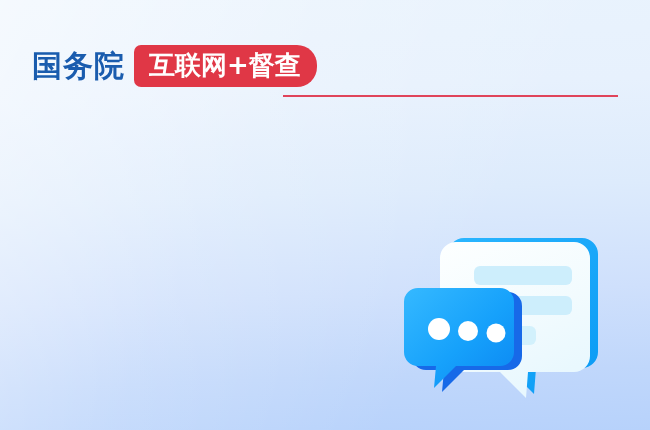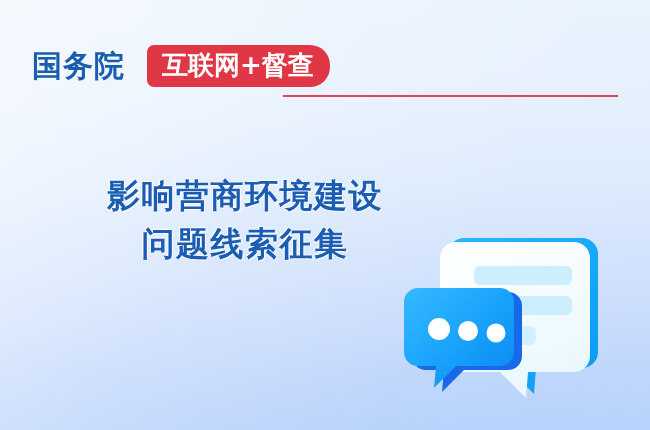--- a/index.html
+++ b/index.html
@@ -50,21 +50,21 @@
   #gov-label {
     font-size: 30px;
     font-weight: 700;
     color: #1a5cae;
     letter-spacing: 1px;
     line-height: 1;
     white-space: nowrap;
     font-family: "DejaVu Sans", "Liberation Sans", sans-serif;
   }
   #badge {
-    margin-left: 22px;
+    margin-left: 9px;
     background: #e03746;
     color: #ffffff;
     font-size: 26px;
     font-weight: 700;
     line-height: 1;
     padding: 7px 16px 9px 15px;
     border-radius: 7px 20px 20px 7px;
     white-space: nowrap;
     font-family: "DejaVu Sans", "Liberation Sans", sans-serif;
   }
@@ -113,24 +113,20 @@
 <body>
 
 <div id="banner">
 
   <div id="header">
     <span id="gov-label">国务院</span>
     <span id="badge">互联网+督查</span>
   </div>
   <div id="header-rule"></div>
 
-  <div id="title-block">
-    <div class="title-line">影响营商环境建设</div>
-    <div class="title-line">问题线索征集</div>
-  </div>
 
   <div id="illustration">
     <svg width="240" height="190" viewBox="0 0 240 190" xmlns="http://www.w3.org/2000/svg">
       <defs>
         <linearGradient id="gFront" x1="0" y1="0" x2="1" y2="1">
           <stop offset="0%" stop-color="#35b9ff"></stop>
           <stop offset="55%" stop-color="#16a1fb"></stop>
           <stop offset="100%" stop-color="#0b86f2"></stop>
         </linearGradient>
         <linearGradient id="gBack" x1="0" y1="0" x2="0.4" y2="1">

